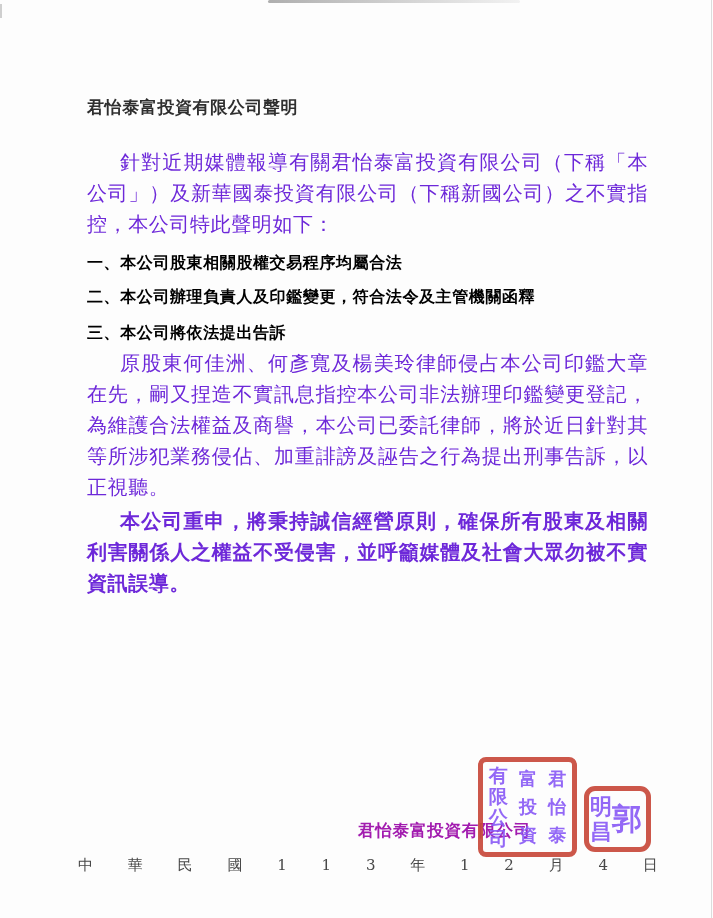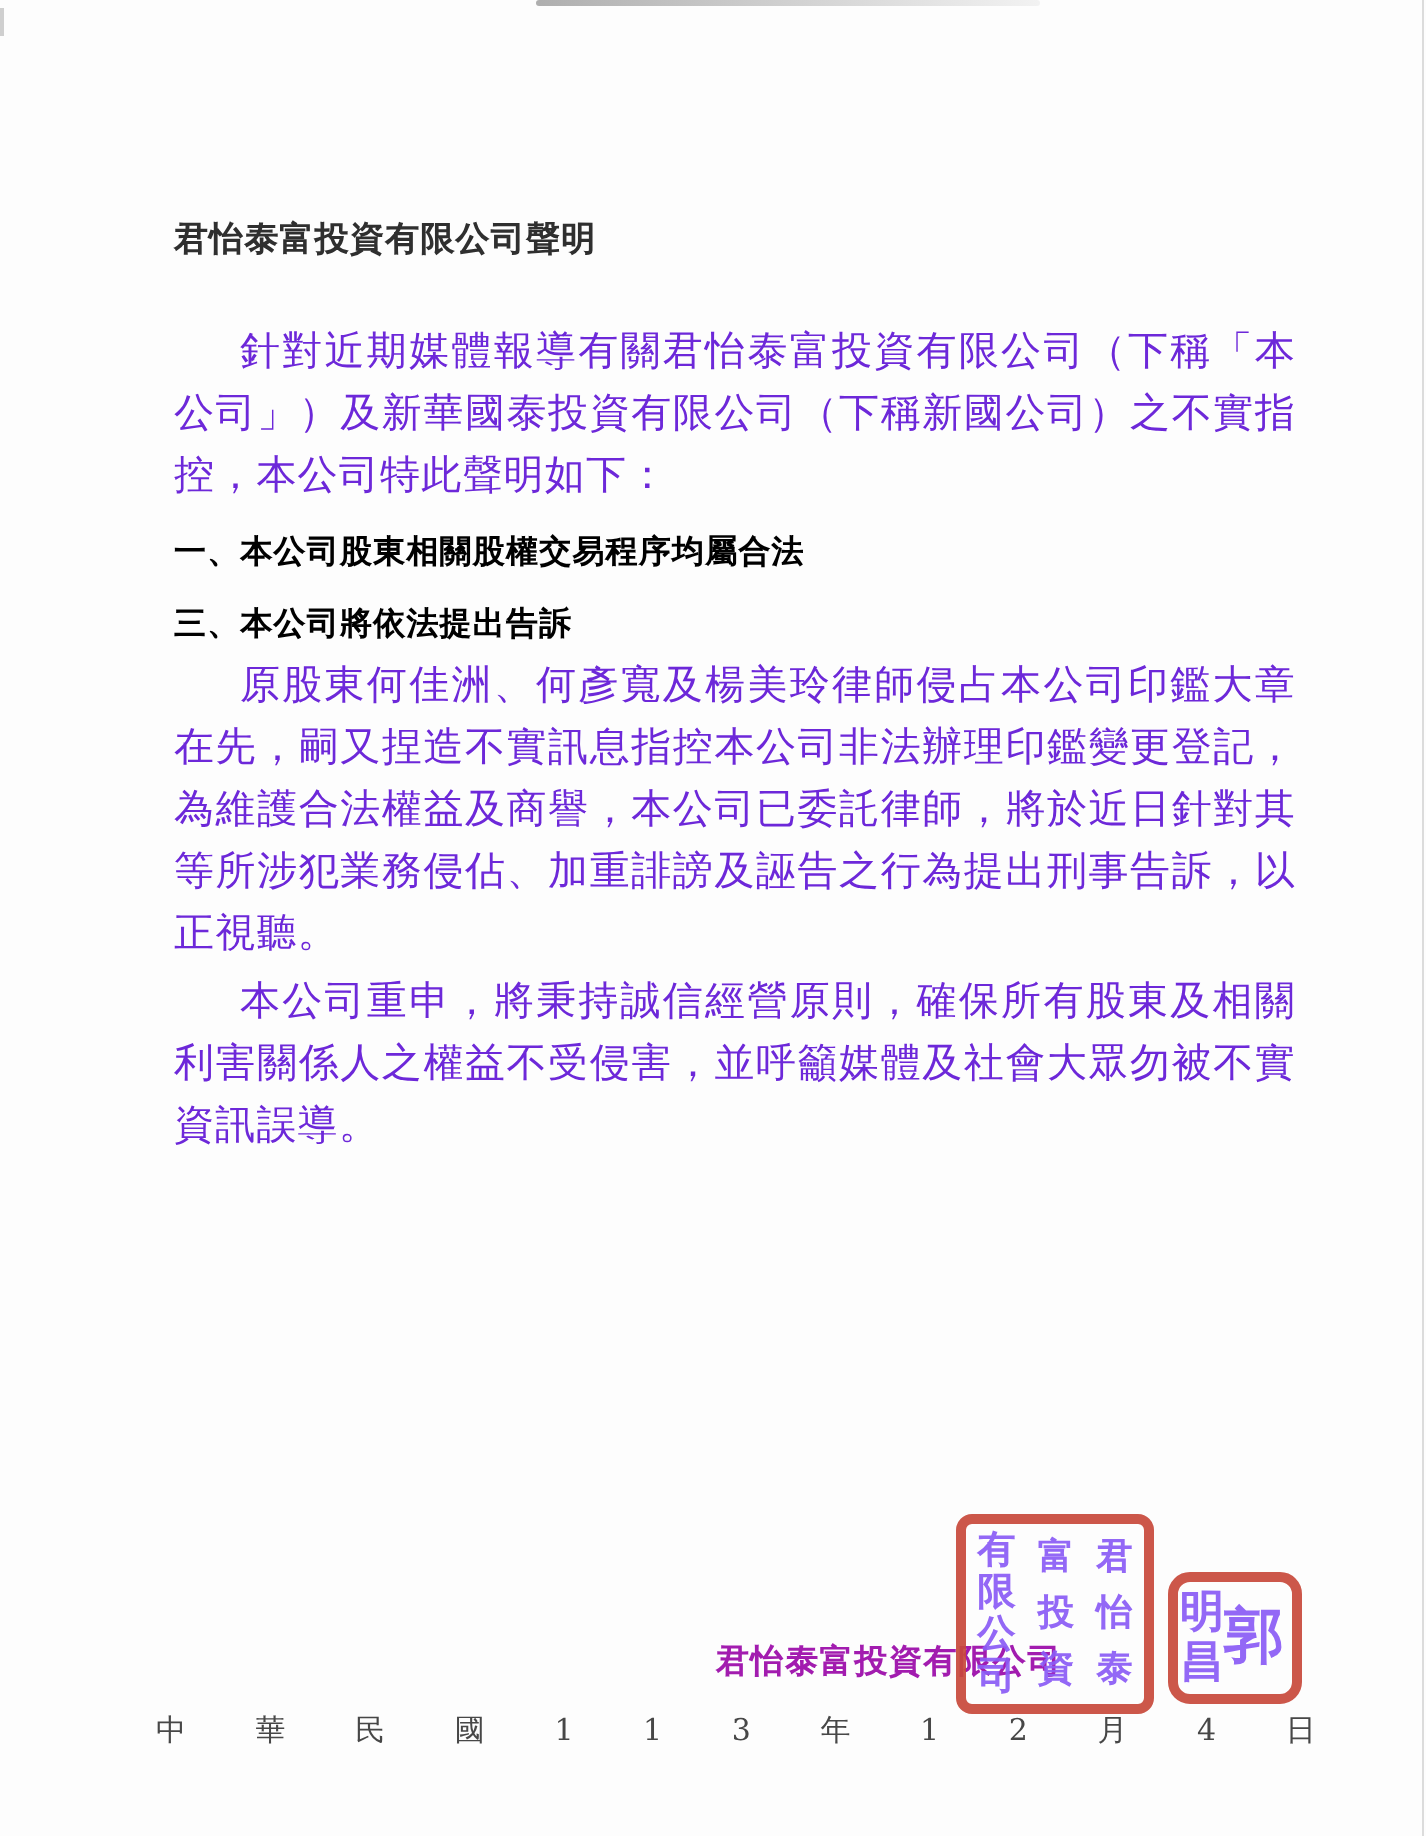--- a/index.html
+++ b/index.html
@@ -27,42 +27,42 @@
   }
   .artifact-right {
     position: absolute; right: 1px; top: 0; width: 1px; height: 918px;
     background: #dcdcdc;
   }
 
   .content {
     position: absolute; left: 87px; top: 95px; width: 561px;
   }
   .doc-title {
-    margin: 13px 0 28px 0;
+    margin: 0 0 28px 0;
     font-size: 17px; line-height: 24px;
     font-weight: bold; letter-spacing: 0.6px;
     color: #2f2f2f;
   }
   .para {
     margin: 0;
     font-size: 20px; line-height: 31px; letter-spacing: 0.6px;
     text-align: justify;
     color: #6d28d9;
   }
   .indent { text-indent: 33px; }
   .sec-heading {
     margin: 0;
     font-size: 16px; line-height: 31px; letter-spacing: 0.6px;
     font-weight: bold; color: #000000;
   }
   .sec-heading.s2 { margin-top: 3px; }
   .sec-heading.s1 { margin-top: 7px; }
   .sec-heading.s3 { margin-top: 5px; }
   .sec-body.s2 { margin-top: 5px; }
-  .closing { margin-top: 3px; }
+  .closing { margin-top: 3px; font-weight: bold; }
 
   .signature {
     position: absolute; left: 358px; top: 820px;
     font-size: 16.5px; font-weight: bold; letter-spacing: 0.8px;
     color: #a21caf; white-space: nowrap;
   }
 
   .date-line {
     position: absolute; left: 78px; top: 856px; width: 580px;
     display: flex; justify-content: space-between;
@@ -109,20 +109,21 @@
   <div class="artifact-left"></div>
   <div class="artifact-right"></div>
 
   <div class="content">
     <h1 class="doc-title">君怡泰富投資有限公司聲明</h1>
 
     <p class="para indent">針對近期媒體報導有關君怡泰富投資有限公司（下稱「本公司」）及新華國泰投資有限公司（下稱新國公司）之不實指控，本公司特此聲明如下：</p>
 
     <h2 class="sec-heading s1">一、本公司股東相關股權交易程序均屬合法</h2>
 
+    <h2 class="sec-heading s2">二、本公司辦理負責人及印鑑變更，符合法令及主管機關函釋</h2>
 
     <h2 class="sec-heading s3">三、本公司將依法提出告訴</h2>
     <p class="para indent sec-body s3">原股東何佳洲、何彥寬及楊美玲律師侵占本公司印鑑大章 在先，嗣又捏造不實訊息指控本公司非法辦理印鑑變更登記，為維護合法權益及商譽，本公司已委託律師，將於近日針對其等所涉犯業務侵佔、加重誹謗及誣告之行為提出刑事告訴，以正視聽。</p>
 
     <p class="para indent closing">本公司重申，將秉持誠信經營原則，確保所有股東及相關利害關係人之權益不受侵害，並呼籲媒體及社會大眾勿被不實資訊誤導。</p>
   </div>
 
   <div class="signature">君怡泰富投資有限公司</div>
 
   <div class="date-line">

